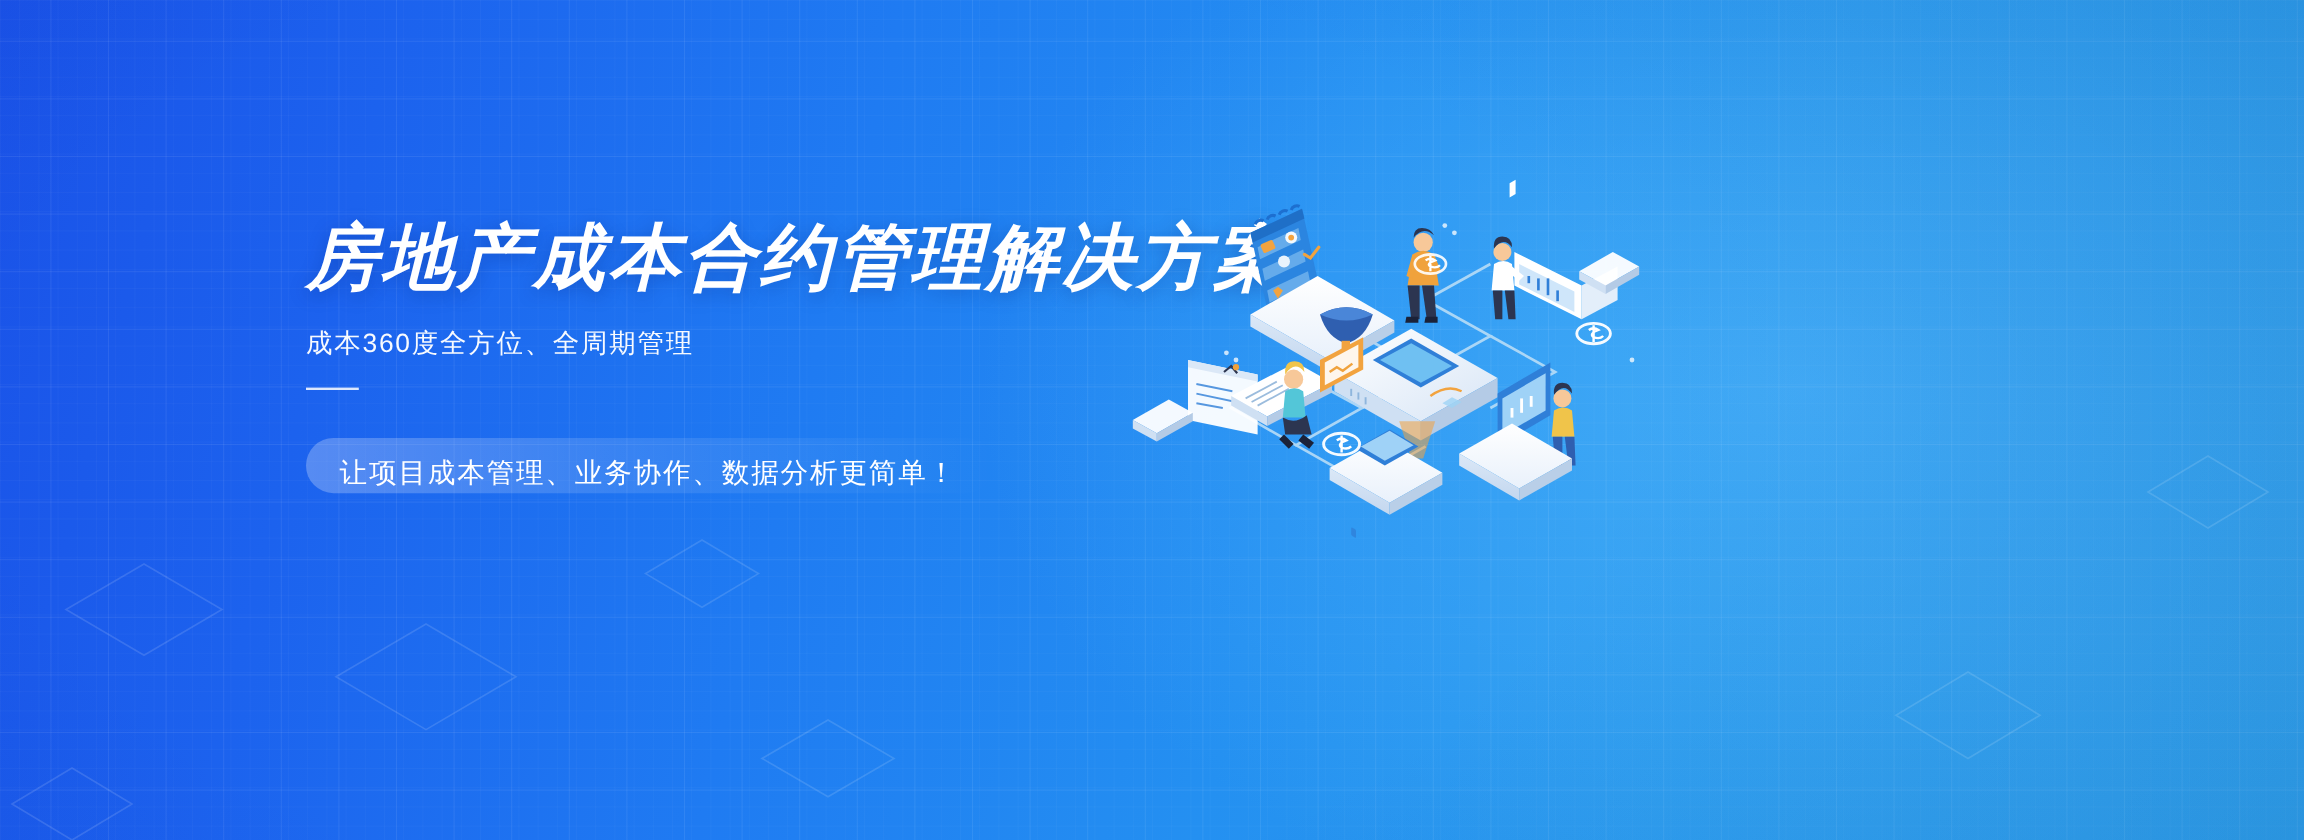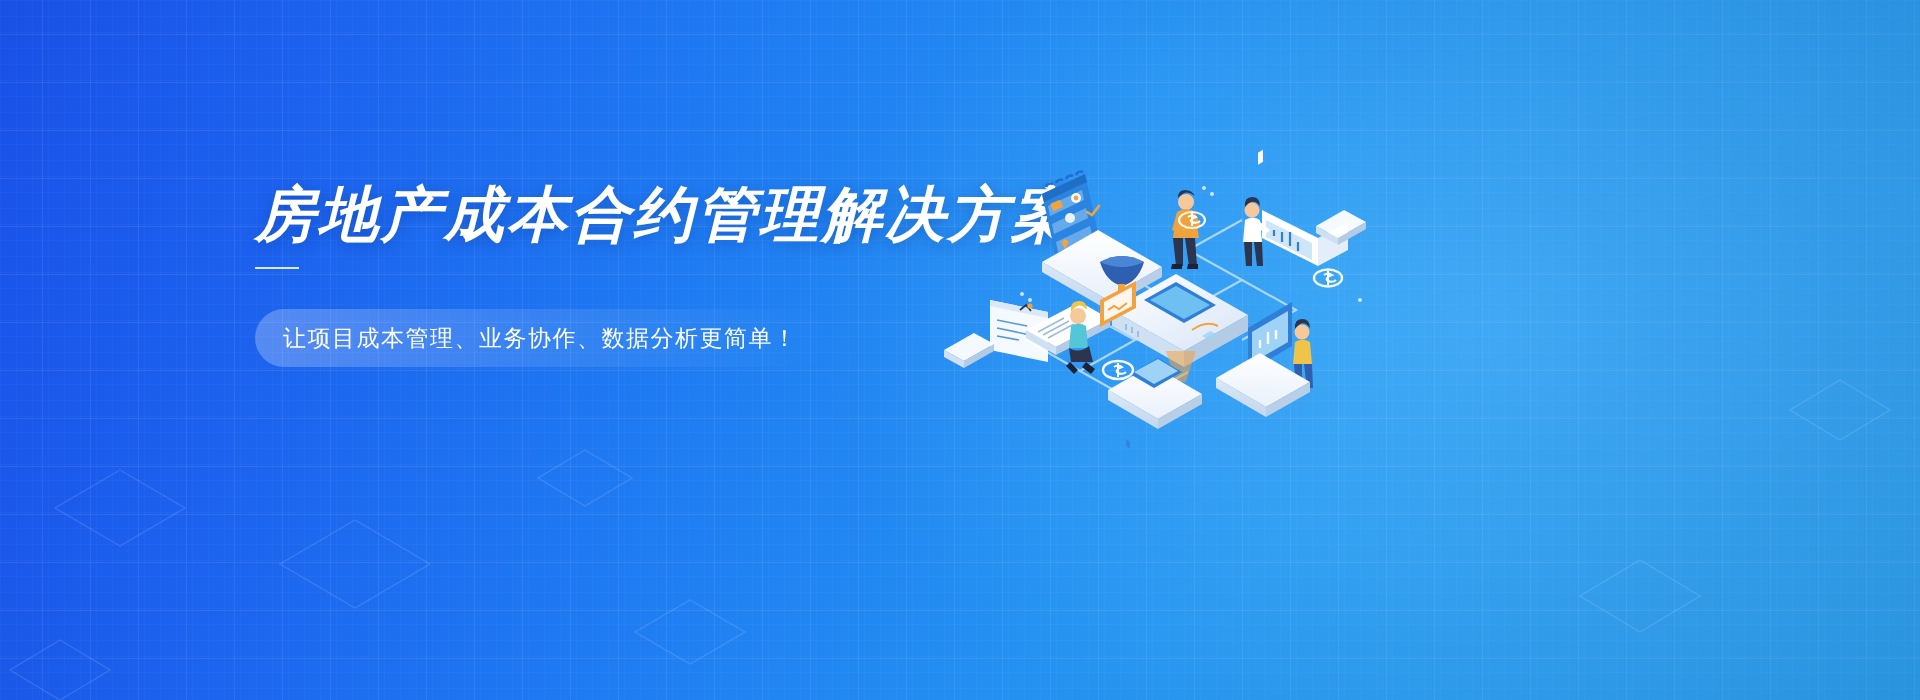--- a/index.html
+++ b/index.html
@@ -47,21 +47,21 @@
   }
   .subtitle{
     margin-top:26px; font-size:22px; color:#ffffff; letter-spacing:1.5px;
     opacity:.97; white-space:nowrap;
   }
   .rule{
     margin-top:22px; width:44px; height:2px; background:rgba(255,255,255,.85);
   }
   .pill{
     margin-top:40px; display:inline-block;
-    height:58px; line-height:58px;
+    height:46px; line-height:58px;
     padding:0 30px 0 28px;
     border-radius:29px;
     font-size:23px; letter-spacing:1.5px; color:#ffffff; white-space:nowrap;
     background:linear-gradient(90deg, rgba(255,255,255,.26) 0%, rgba(255,255,255,.12) 45%, rgba(255,255,255,0) 100%);
   }
 
   
   .illo{ position:absolute; left:930px; top:150px; width:470px; height:290px; }
   .illo svg{ display:block; width:470px; height:290px; overflow:visible; }
 </style>
@@ -81,20 +81,21 @@
       <path d="M585 450 L632 478 L585 506 L538 478 Z"></path>
       <path d="M690 600 L745 632 L690 664 L635 632 Z"></path>
       <path d="M60 640 L110 670 L60 700 L10 670 Z"></path>
       <path d="M1640 560 L1700 596 L1640 632 L1580 596 Z"></path>
       <path d="M1840 380 L1890 410 L1840 440 L1790 410 Z"></path>
     </g>
   </svg>
 
   <div class="copy">
     <div class="title">房地产成本合约管理解决方案</div>
+    <div class="subtitle">成本360度全方位、全周期管理</div>
     <div class="rule"></div>
     <div class="pill">让项目成本管理、业务协作、数据分析更简单！</div>
   </div>
 
   <div class="illo">
     <svg viewBox="0 0 470 290">
       <defs>
         <linearGradient id="tileG" x1="0" y1="0" x2="0" y2="1">
           <stop offset="0" stop-color="#ffffff"></stop>
             <stop offset="1" stop-color="#e9f1fb"></stop>

